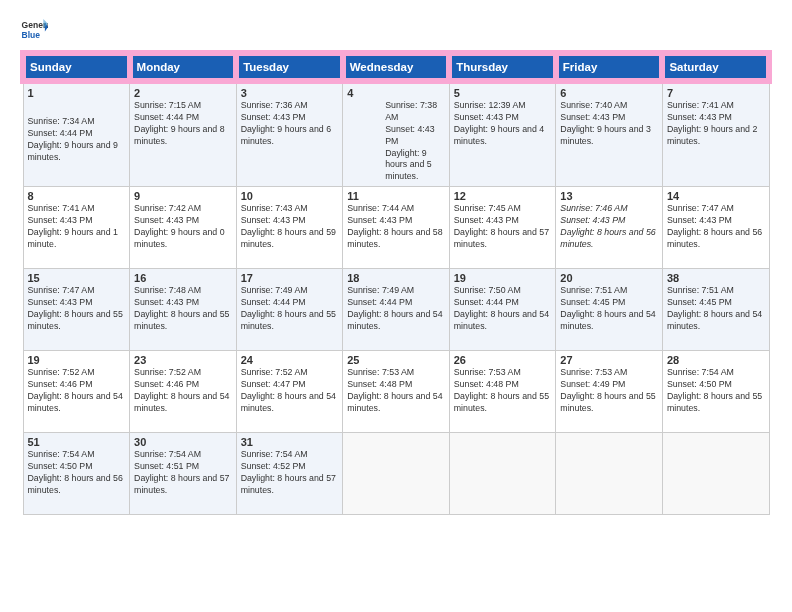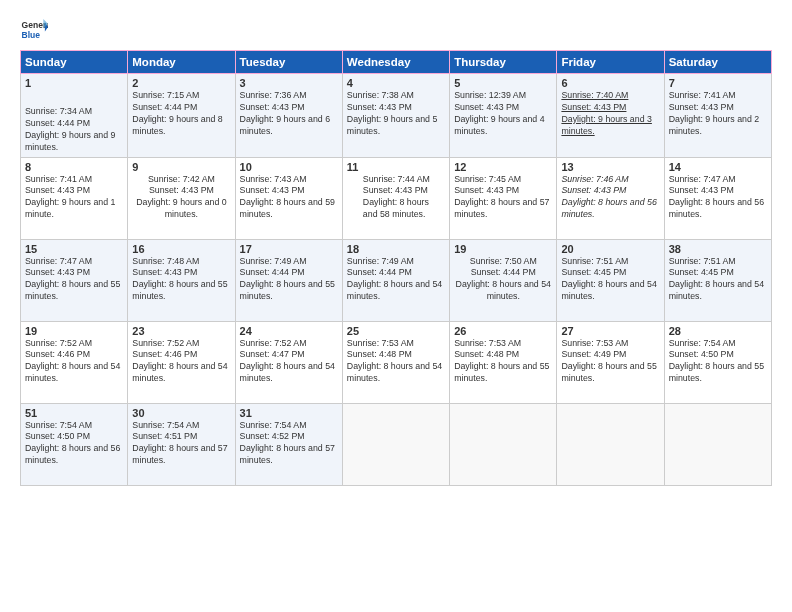--- a/index.html
+++ b/index.html
@@ -49,21 +49,21 @@
       border-collapse: collapse;
       table-layout: fixed;
     }
     thead th {
       background-color: #1a5fb4;
       color: #fff;
       font-size: 11.5px;
       font-weight: bold;
       padding: 5px 4px;
       text-align: left;
-      border: 1px solid #f9a8d4;
+      border: 6px solid #f9a8d4;
     }
     tbody td {
       border: 1px solid #ccc;
       vertical-align: top;
       padding: 3px 4px;
       font-size: 9px;
       color: #333;
       height: 82px;
     }
     tbody tr:nth-child(odd) td {
@@ -132,65 +132,65 @@
 Daylight: 9 hours and 8 minutes.</div>
           </td>
           <td>
             <span class="day-num">3</span>
             <div class="cell-text" style="white-space: pre-line;">Sunrise: 7:36 AM
 Sunset: 4:43 PM
 Daylight: 9 hours and 6 minutes.</div>
           </td>
           <td>
             <span class="day-num">4</span>
-            <div class="cell-text" style="white-space: pre-line;">Sunrise: 7:38 AM
+            <div class="cell-text" style="white-space: pre-line; margin-left: 38px;">Sunrise: 7:38 AM
 Sunset: 4:43 PM
 Daylight: 9 hours and 5 minutes.</div>
           </td>
           <td>
             <span class="day-num">5</span>
             <div class="cell-text" style="white-space: pre-line;">Sunrise: 12:39 AM
 Sunset: 4:43 PM
 Daylight: 9 hours and 4 minutes.</div>
           </td>
           <td>
             <span class="day-num">6</span>
-            <div class="cell-text" style="white-space: pre-line; text-decoration: underline;">Sunrise: 7:40 AM
+            <div class="cell-text" style="white-space: pre-line;">Sunrise: 7:40 AM
 Sunset: 4:43 PM
 Daylight: 9 hours and 3 minutes.</div>
           </td>
           <td>
             <span class="day-num">7</span>
             <div class="cell-text" style="white-space: pre-line;">Sunrise: 7:41 AM
 Sunset: 4:43 PM
 Daylight: 9 hours and 2 minutes.</div>
           </td>
         </tr>
         <tr>
           <td>
             <span class="day-num">8</span>
             <div class="cell-text" style="white-space: pre-line;">Sunrise: 7:41 AM
 Sunset: 4:43 PM
 Daylight: 9 hours and 1 minute.</div>
           </td>
           <td>
             <span class="day-num">9</span>
-            <div class="cell-text" style="white-space: pre-line; text-align: center;">Sunrise: 7:42 AM
+            <div class="cell-text" style="white-space: pre-line;">Sunrise: 7:42 AM
 Sunset: 4:43 PM
 Daylight: 9 hours and 0 minutes.</div>
           </td>
           <td>
             <span class="day-num">10</span>
             <div class="cell-text" style="white-space: pre-line;">Sunrise: 7:43 AM
 Sunset: 4:43 PM
 Daylight: 8 hours and 59 minutes.</div>
           </td>
           <td>
             <span class="day-num">11</span>
-            <div class="cell-text" style="white-space: pre-line; margin-left: 16px;">Sunrise: 7:44 AM
+            <div class="cell-text" style="white-space: pre-line;">Sunrise: 7:44 AM
 Sunset: 4:43 PM
 Daylight: 8 hours and 58 minutes.</div>
           </td>
           <td>
             <span class="day-num">12</span>
             <div class="cell-text" style="white-space: pre-line;">Sunrise: 7:45 AM
 Sunset: 4:43 PM
 Daylight: 8 hours and 57 minutes.</div>
           </td>
           <td>
@@ -226,21 +226,21 @@
 Daylight: 8 hours and 55 minutes.</div>
           </td>
           <td>
             <span class="day-num">18</span>
             <div class="cell-text" style="white-space: pre-line;">Sunrise: 7:49 AM
 Sunset: 4:44 PM
 Daylight: 8 hours and 54 minutes.</div>
           </td>
           <td>
             <span class="day-num">19</span>
-            <div class="cell-text" style="white-space: pre-line; text-align: center;">Sunrise: 7:50 AM
+            <div class="cell-text" style="white-space: pre-line;">Sunrise: 7:50 AM
 Sunset: 4:44 PM
 Daylight: 8 hours and 54 minutes.</div>
           </td>
           <td>
             <span class="day-num">20</span>
             <div class="cell-text" style="white-space: pre-line;">Sunrise: 7:51 AM
 Sunset: 4:45 PM
 Daylight: 8 hours and 54 minutes.</div>
           </td>
           <td>

